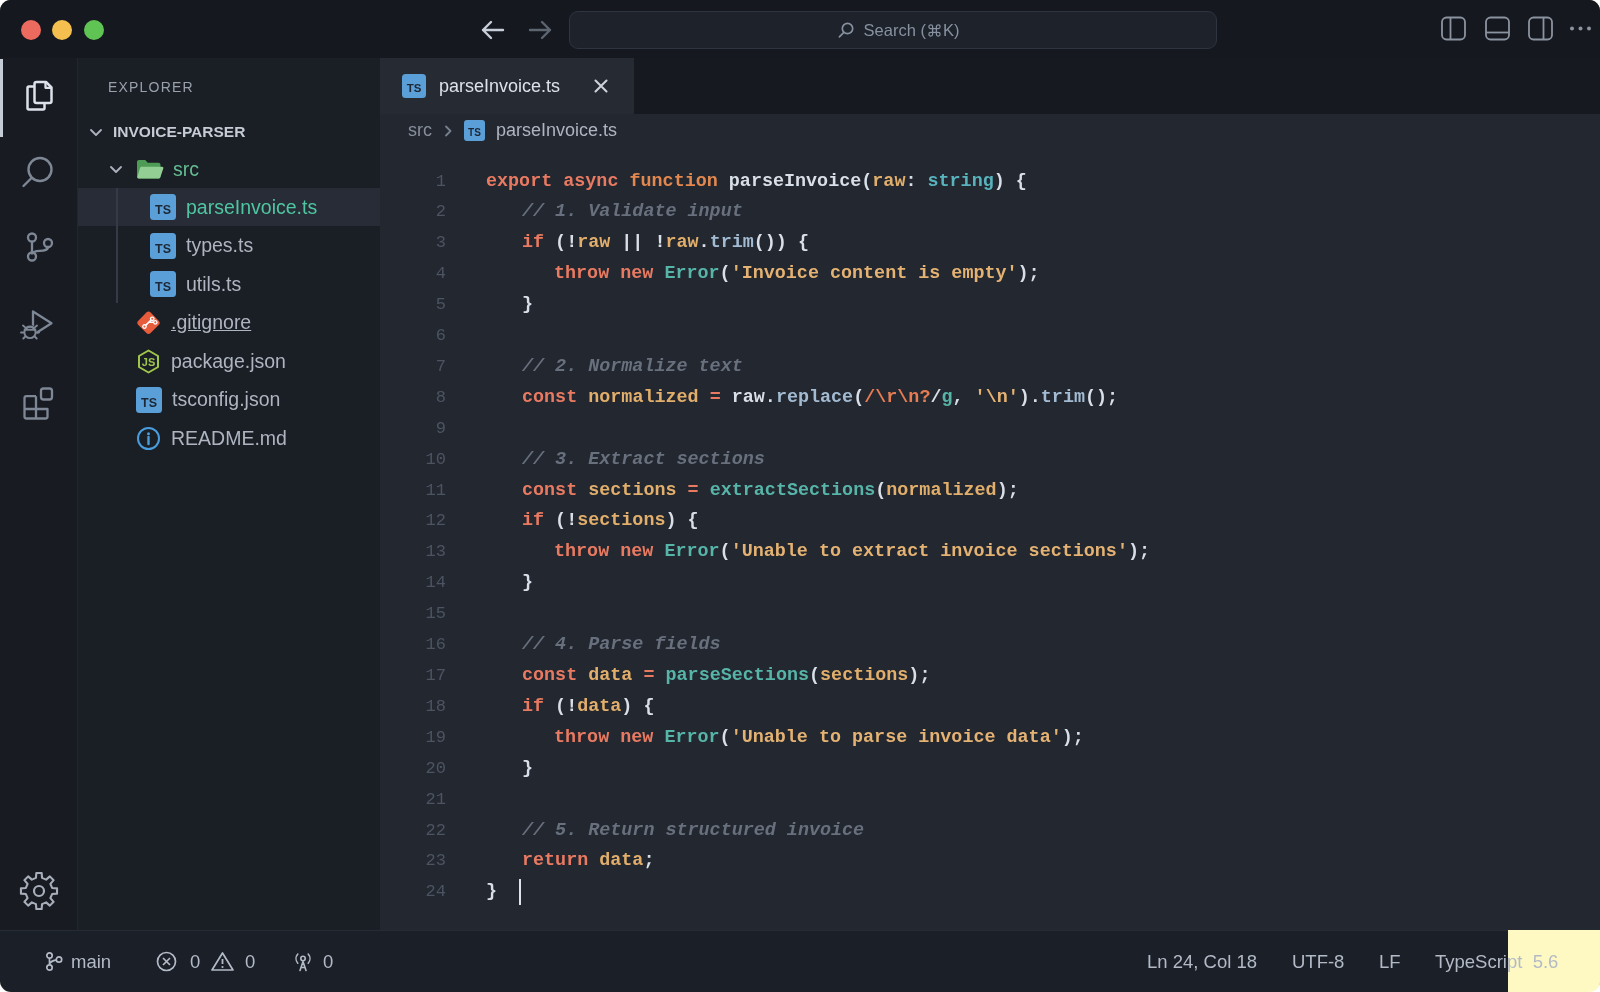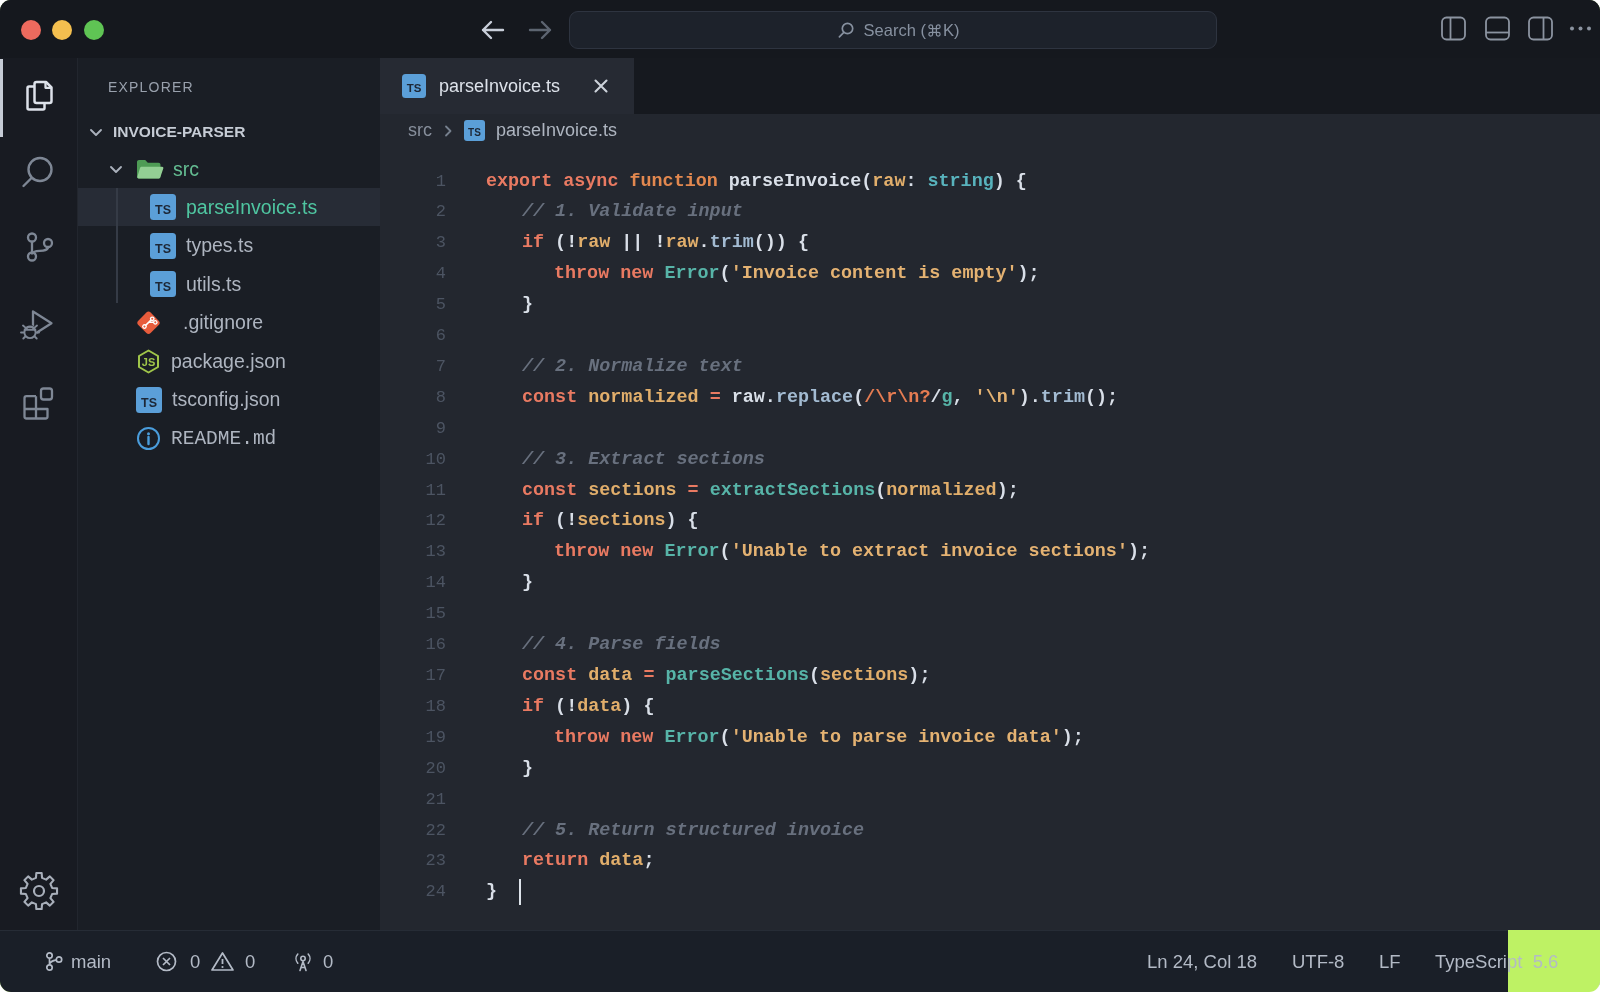--- a/index.html
+++ b/index.html
@@ -1,17 +1,17 @@
 <!DOCTYPE html>
 <html><head>
 <meta charset="utf-8">
 <style>
   * { margin:0; padding:0; box-sizing:border-box; }
   html,body { width:1600px; height:992px; background:#ffffff; font-family:"Liberation Sans", sans-serif; }
-  #win { position:absolute; left:0; top:0; width:1600px; height:992px; border-radius:11px; overflow:hidden; background:#bef264; box-shadow: inset 0 1px 0 #2b303a; }
+  #win { position:absolute; left:0; top:0; width:1600px; height:992px; border-radius:11px; overflow:hidden; background:#fef9c3; box-shadow: inset 0 1px 0 #2b303a; }
   
   #titlebar { position:absolute; left:0; top:0; width:1600px; height:58px; background:#15181e; }
   .tl { position:absolute; top:20px; width:20px; height:20px; border-radius:50%; }
   #tl1 { left:21px; background:#ed6a5e; }
   #tl2 { left:52px; background:#f4bf4f; }
   #tl3 { left:84px; background:#5fc454; }
   #navarrows { position:absolute; left:478px; top:17px; }
   #searchbox { position:absolute; left:569px; top:11px; width:648px; height:38px; border-radius:9px; background:#1d222b; border:1.5px solid #2e3440; display:flex; align-items:center; justify-content:center; color:#8791a0; font-size:16.5px; padding-left:10px; }
   #searchbox svg { margin-right:9px; }
   #winicons { position:absolute; left:1441px; top:16px; }
@@ -162,37 +162,37 @@
     <div class="trow" style="top:245.2px;">
       <svg class="ticon" style="margin-left:57px;" width="27" height="27" viewBox="0 0 27 27" fill="none">
         <rect x="5" y="5" width="17.4" height="17.4" rx="3" fill="#e85c3c" transform="rotate(45 13.5 13.5)"></rect>
         <g transform="rotate(45 13.5 13.5)">
           <path d="M13.5 8.5 V19 M13.5 13.2 L17.2 9.5" stroke="#ffffff" stroke-width="1.6"></path>
           <circle cx="13.5" cy="8.2" r="1.7" fill="#e85c3c" stroke="#ffffff" stroke-width="1.3"></circle>
           <circle cx="13.5" cy="19.2" r="1.7" fill="#e85c3c" stroke="#ffffff" stroke-width="1.3"></circle>
           <circle cx="18.2" cy="8.6" r="1.7" fill="#e85c3c" stroke="#ffffff" stroke-width="1.3"></circle>
         </g>
       </svg>
-      <span style="margin-left:21px;">.gitignore</span>
+      <span style="margin-left:9px;text-decoration:underline;">.gitignore</span>
     </div>
     <div class="trow" style="top:283.8px;">
       <svg class="ticon" style="margin-left:57px;" width="27" height="27" viewBox="0 0 27 27" fill="none">
         <path d="M13.5 2.5 L23 8 V19 L13.5 24.5 L4 19 V8 Z" stroke="#9fc54a" stroke-width="2" stroke-linejoin="round"></path>
         <text x="13.5" y="18" font-size="11" font-weight="bold" fill="#9fc54a" text-anchor="middle" font-family="Liberation Sans, sans-serif">JS</text>
       </svg>
       <span style="margin-left:9px;">package.json</span>
     </div>
     <div class="trow" style="top:322.4px;">
       <svg class="ticon" style="margin-left:58px;" width="26" height="26" viewBox="0 0 26 26">
           <rect width="26" height="26" rx="3.5" fill="#5b9fd8"></rect>
           <text x="13" y="20" font-size="12.5" font-weight="bold" fill="#1d2736" text-anchor="middle" font-family="Liberation Sans, sans-serif">TS</text>
         </svg>
       <span style="margin-left:10px;">tsconfig.json</span>
     </div>
-    <div class="trow" style="top:361px;font-family:Liberation Mono, monospace;">
+    <div class="trow" style="top:361px;">
       <svg class="ticon" style="margin-left:58px;" width="25" height="25" viewBox="0 0 25 25" fill="none">
         <circle cx="12.5" cy="12.5" r="10.5" stroke="#4a9ddc" stroke-width="2"></circle>
         <circle cx="12.5" cy="7.8" r="1.5" fill="#4a9ddc"></circle>
         <path d="M12.5 11 V18" stroke="#4a9ddc" stroke-width="2.4" stroke-linecap="round"></path>
       </svg>
       <span style="margin-left:10px;">README.md</span>
     </div>
   </div>
   <div id="editor">
     <div id="tabbar">

